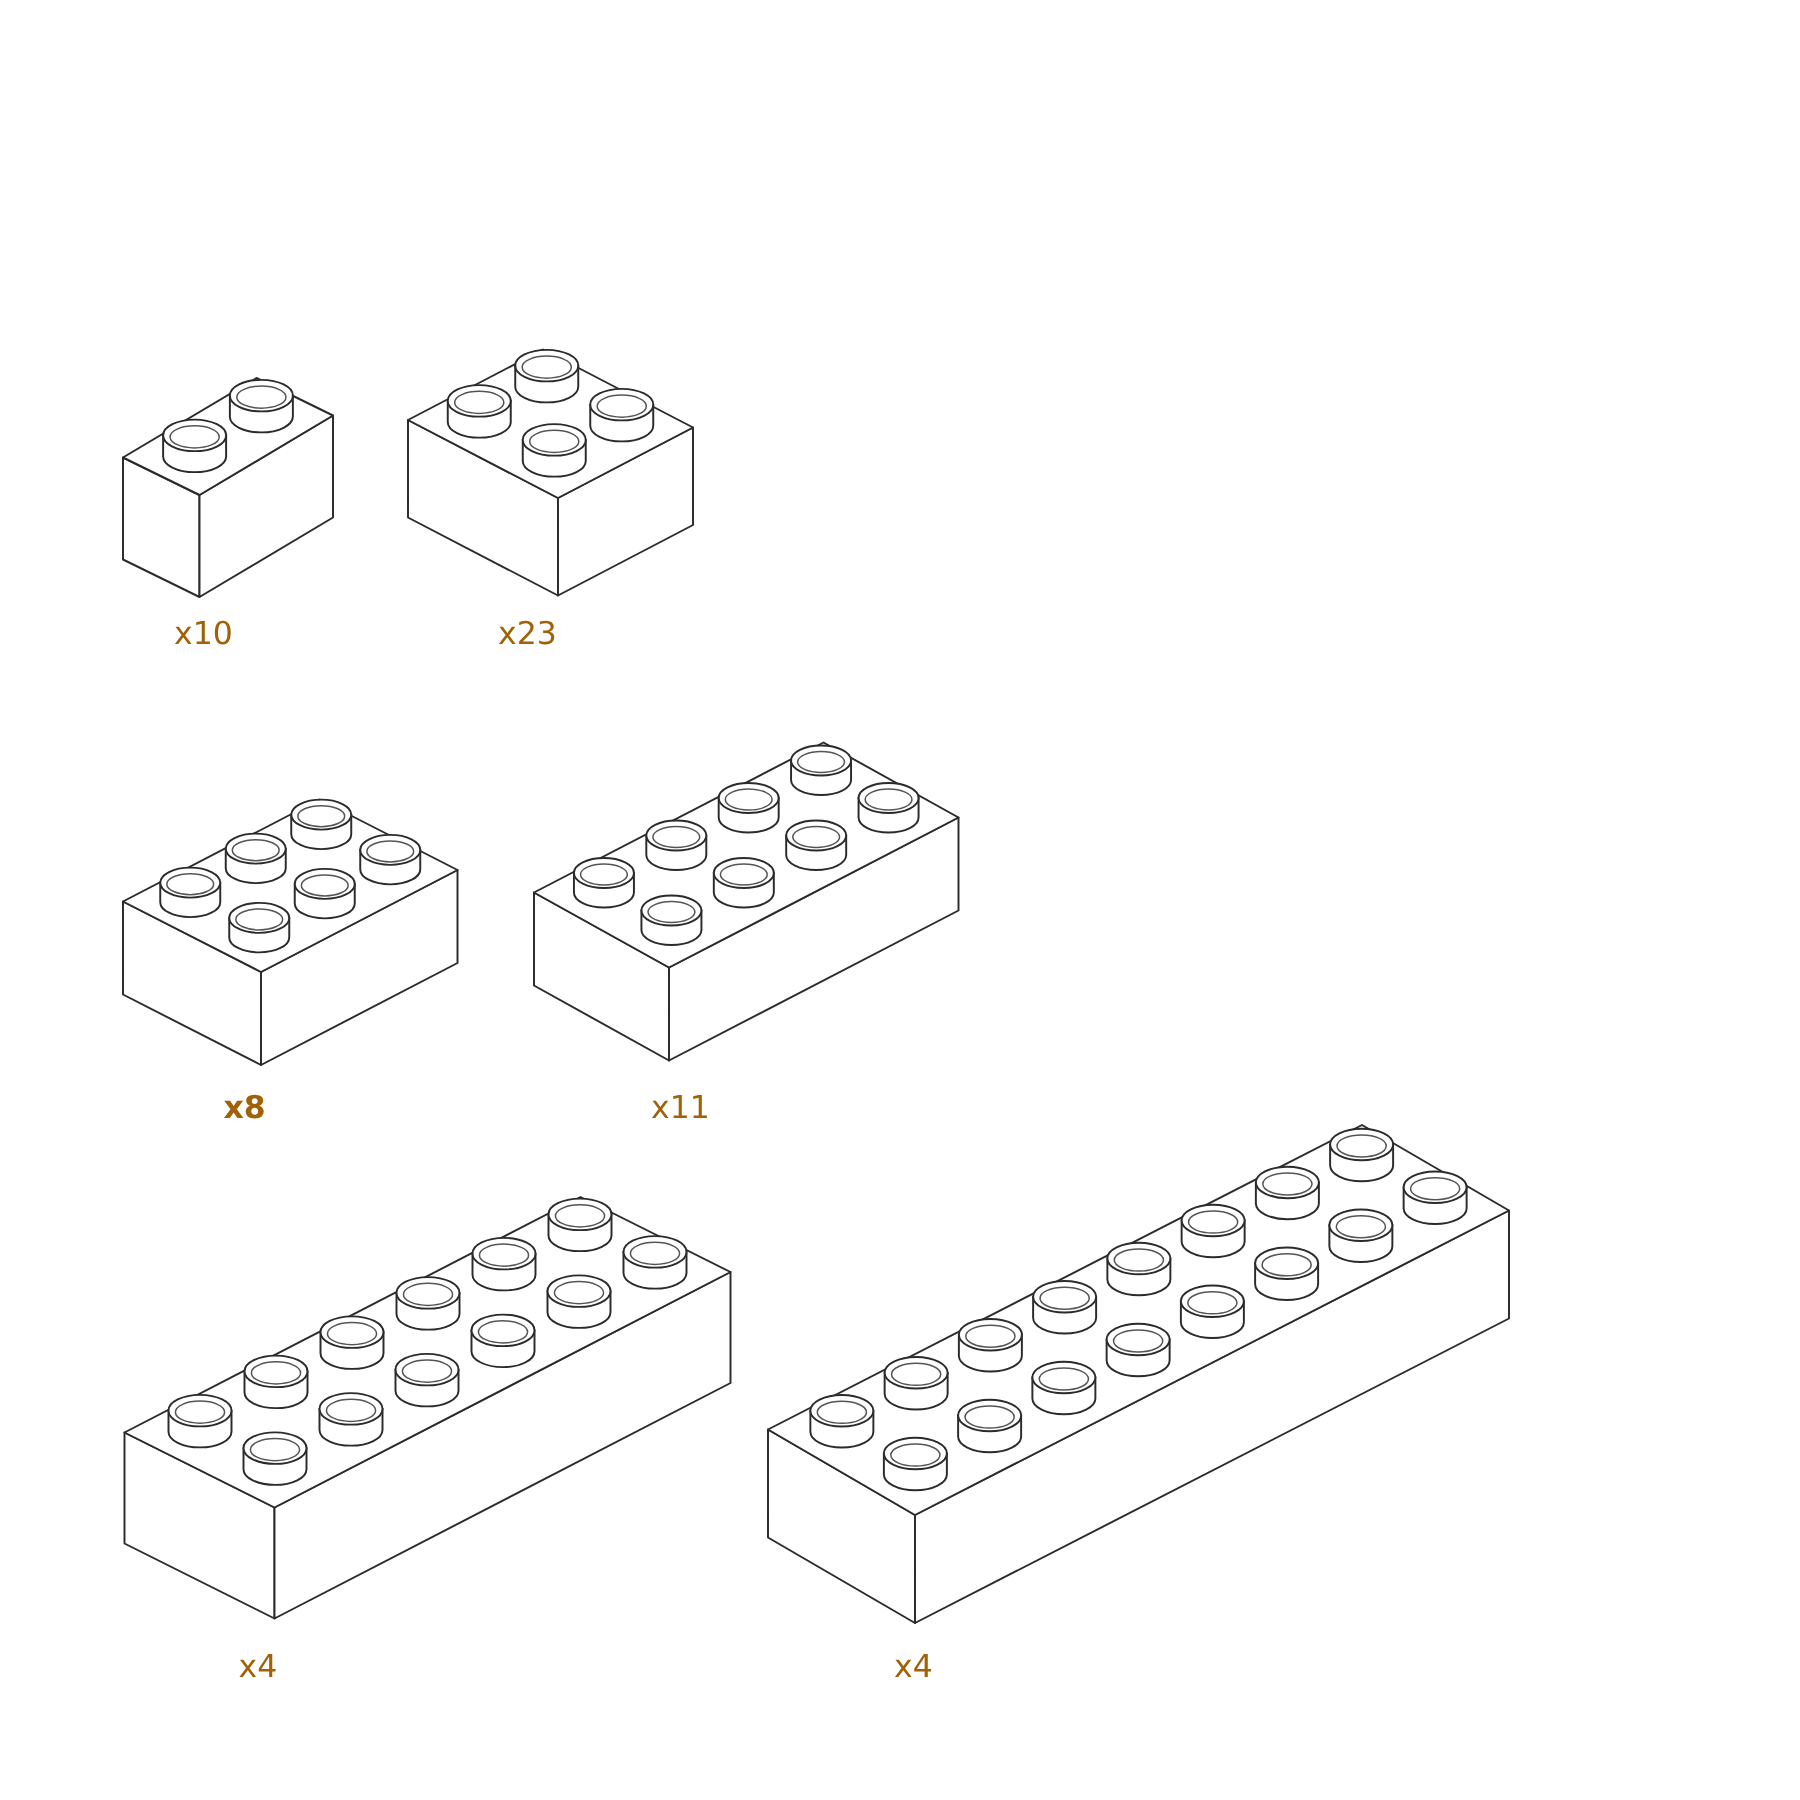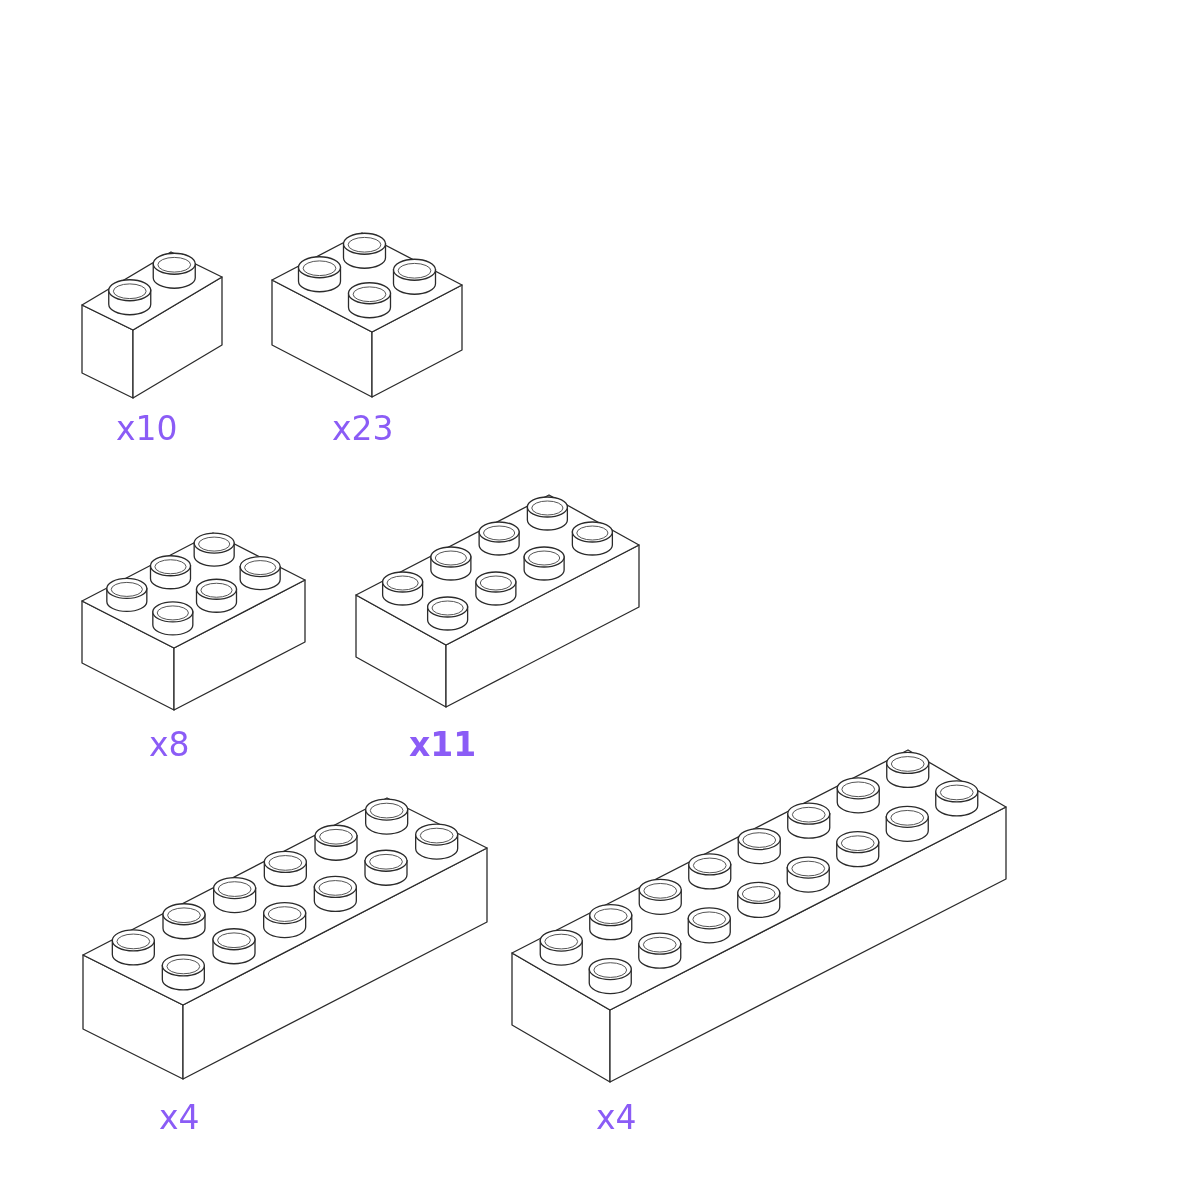--- a/index.html
+++ b/index.html
@@ -38,22 +38,22 @@
       stroke-width: 1.3;
     }
     .stud-inner {
       fill: none;
       stroke: #555555;
       stroke-width: 1;
     }
     .qty-label {
       position: absolute;
       font-family: "DejaVu Sans", sans-serif;
-      font-size: 33px;
-      color: #8b5cf6;
+      font-size: 21px;
+      color: #a16207;
       line-height: 1;
       letter-spacing: 0px;
       white-space: nowrap;
     }
   </style>
 </head>
 <body>
 
 <svg id="canvas" viewBox="0 0 1200 1200" xmlns="http://www.w3.org/2000/svg">
   <g id="brick-0">
@@ -323,16 +323,16 @@
       <g>
         <path class="stud-side" d="M 589.25 969.0625 L 589.25 983.0625 A 21 10.5 0 0 0 631.25 983.0625 L 631.25 969.0625 Z"></path>
         <ellipse class="stud-top" cx="610.25" cy="969.0625" rx="21" ry="10.5"></ellipse>
         <ellipse class="stud-inner" cx="610.25" cy="970.0625" rx="16.38" ry="7.35"></ellipse>
       </g>
     </g>
 </svg>
 
 <div class="qty-label" style="left:116px; top:412px;">x10</div>
 <div class="qty-label" style="left:332px; top:412px;">x23</div>
-<div class="qty-label" style="left:149px; top:728px;">x8</div>
-<div class="qty-label" style="left:409px; top:728px;font-weight:bold;">x11</div>
+<div class="qty-label" style="left:149px; top:728px;font-weight:bold;">x8</div>
+<div class="qty-label" style="left:434px; top:728px;">x11</div>
 <div class="qty-label" style="left:159px; top:1101px;">x4</div>
 <div class="qty-label" style="left:596px; top:1101px;">x4</div>
 
 </body></html>

